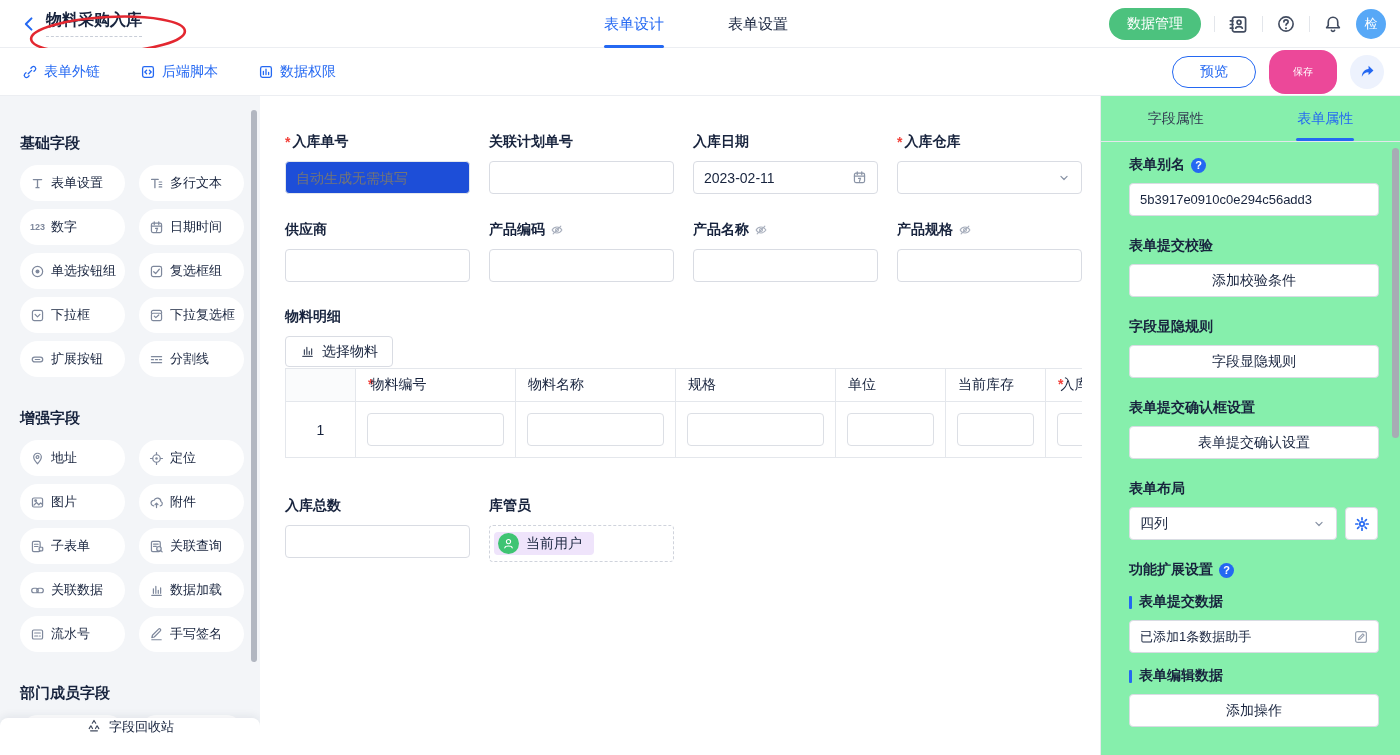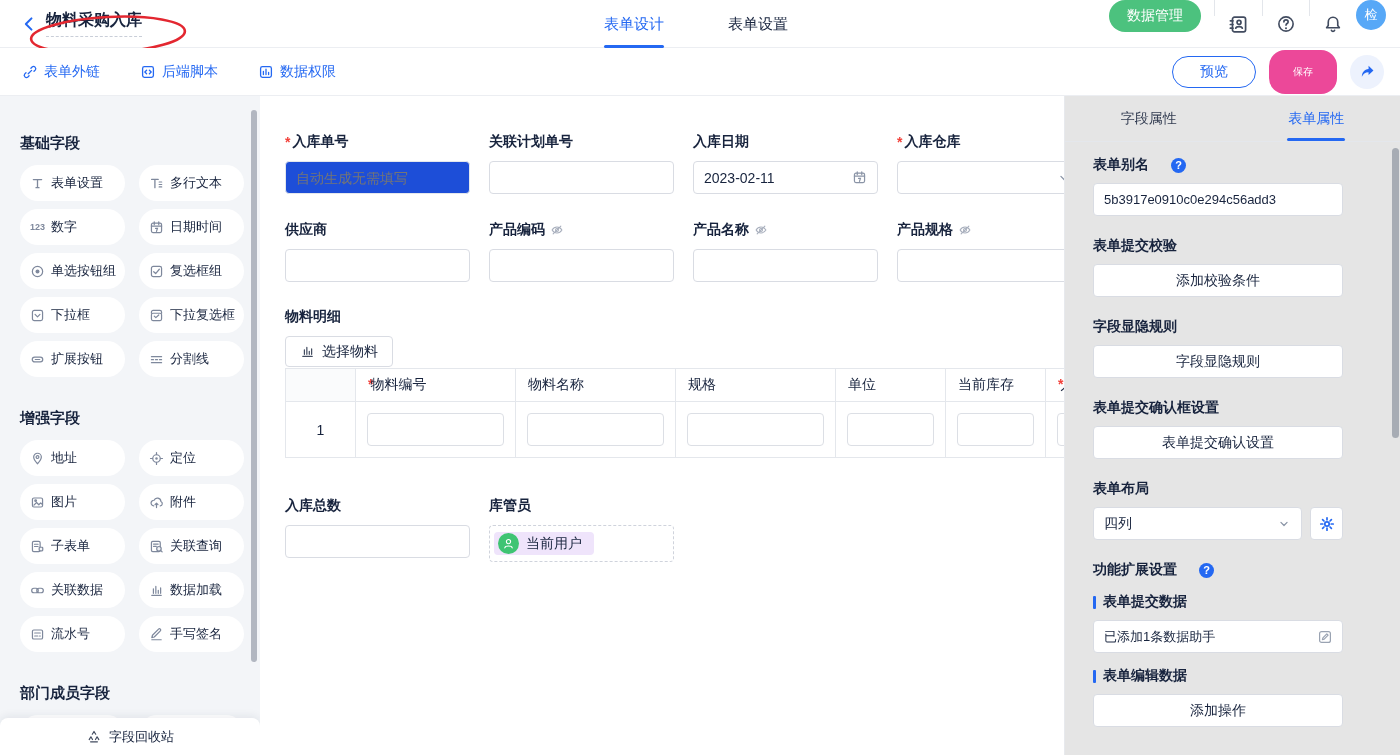--- a/index.html
+++ b/index.html
@@ -12,21 +12,21 @@
   
   .hdr { position:relative; height:48px; background:#fff; border-bottom:1px solid #ecEEf2; display:flex; align-items:center; }
   .hdr-left { display:flex; align-items:center; padding-left:20px; position:relative; }
   .back-btn { color:#2468f2; cursor:pointer; margin-right:8px; }
   .doc-title { font-size:16px; font-weight:600; color:#17233d; padding-bottom:5px; border-bottom:1px dashed #c9ced8; }
   .title-ellipse { position:absolute; left:24px; top:1px; pointer-events:none; }
   .hdr-tabs { position:absolute; left:604px; top:0; height:48px; display:flex; gap:64px; }
   .hdr-tab { position:relative; height:48px; line-height:48px; font-size:15px; color:#17233d; cursor:pointer; }
   .hdr-tab.active { color:#2468f2; }
   .hdr-tab.active:after { content:""; position:absolute; left:0; right:0; bottom:0; height:3px; background:#2468f2; border-radius:2px; }
-  .hdr-right { position:absolute; right:14px; top:0; height:48px; display:flex; gap:13px; }
+  .hdr-right { position:absolute; right:14px; top:0; height:48px; display:flex; align-items:center; gap:13px; }
   .btn-green { height:32px; padding:0 18px; border:none; border-radius:16px; background:#4cc27e; color:#fff; font-size:14px; cursor:pointer; font-family:inherit; }
   .vdiv { width:1px; height:16px; background:#e3e6eb; }
   .hicon { color:#414b5f; cursor:pointer; display:flex; align-items:center; }
   .avatar { width:30px; height:30px; border-radius:50%; background:#57a8f7; color:#fff; font-size:13px; display:flex; align-items:center; justify-content:center; cursor:pointer; }
 
   
   .tbar { position:relative; height:48px; background:#fff; border-bottom:1px solid #ecEEf2; display:flex; align-items:center; }
   .tbar-links { display:flex; gap:40px; padding-left:22px; }
   .tlink { display:flex; align-items:center; gap:6px; color:#2468f2; font-size:14px; cursor:pointer; }
   .tbar-right { position:absolute; right:16px; display:flex; align-items:center; gap:13px; }
@@ -38,21 +38,21 @@
   .body { display:flex; height:659px; }
 
   
   .sidebar { position:relative; width:260px; background:#f3f5f8; overflow:hidden; flex:0 0 auto; }
   .sb-inner { padding:6px 0 0 20px; }
   .sb-title { font-size:15px; font-weight:700; color:#17233d; margin:32px 0 12px; }
   .sb-grid { display:grid; grid-template-columns:105px 105px; gap:8px 14px; }
   .pill { height:36px; background:#fff; border-radius:18px; display:flex; align-items:center; gap:6px; padding:0 10px; font-size:13px; color:#17233d; cursor:grab; white-space:nowrap; }
   .pill .num { font-size:9px; font-weight:700; color:#7e889c; letter-spacing:0; }
   .sb-scroll { position:absolute; right:3px; top:14px; width:6px; height:552px; background:#b2b7c1; border-radius:3px; }
-  .sb-footer { position:absolute; left:0; bottom:0; width:260px; height:37px; background:#fff; border-radius:8px 8px 0 0; box-shadow:0 -2px 8px rgba(30,40,60,.08); display:flex; align-items:center; justify-content:center; gap:7px; font-size:13px; color:#17233d; cursor:pointer; }
+  .sb-footer { position:absolute; left:0; bottom:0; width:260px; height:37px; background:#fff; border-radius:8px 8px 0 0; box-shadow:0 -2px 8px rgba(30,40,60,.08); display:flex; align-items:flex-start; justify-content:center; gap:7px; font-size:13px; color:#17233d; cursor:pointer; }
 
   
   .canvas { flex:1 1 auto; background:#fff; overflow:hidden; padding:36px 18px 0 25px; position:relative; }
   .fgrid { display:grid; grid-template-columns:repeat(4,185px); column-gap:19px; }
   .field { margin-bottom:26px; }
   .flabel { display:flex; align-items:center; gap:5px; font-size:14px; font-weight:600; color:#17233d; height:20px; margin-bottom:9px; }
   .req { color:#f2413a; margin-right:-3px; font-weight:600; }
   .fcontrol { height:33px; border:1px solid #d9dce3; border-radius:4px; background:#fff; display:flex; align-items:center; padding:0 10px; font-size:14px; color:#17233d; }
   .fcontrol.disabled { background:#1d4ed8; border-color:#e4e7ec; color:#b3b8c2; }
   .fcontrol input { border:none; outline:none; width:100%; font:inherit; color:inherit; background:transparent; }
@@ -66,28 +66,28 @@
   .sftable th.idx { background:#fafbfc; }
   .sftable td { height:56px; padding:0 11px; }
   .sftable td.idx { text-align:center; font-size:14px; color:#17233d; }
   .cell-input { height:33px; border:1px solid #dcdfe5; border-radius:4px; background:#fff; }
   .row3 { margin-top:38px; }
   .keeper-box { height:37px; border:1px dashed #cfd3dc; border-radius:4px; display:flex; align-items:center; padding:0 4px; }
   .user-tag { height:23px; background:#efe4fb; border-radius:4px; display:flex; align-items:center; gap:7px; padding:0 12px 0 4px; font-size:14px; color:#17233d; }
   .user-tag .uavatar { width:21px; height:21px; border-radius:50%; background:#3fc473; color:#fff; display:flex; align-items:center; justify-content:center; }
 
   
-  .panel { position:relative; width:336px; flex:0 0 auto; background:#e5e5e5; border-left:1px solid #e7e9ed; overflow:hidden; }
+  .panel { position:relative; width:300px; flex:0 0 auto; background:#86efac; border-left:1px solid #e7e9ed; overflow:hidden; }
   .p-tabs { display:flex; height:46px; border-bottom:1px solid #e4e7ec; }
   .p-tab { position:relative; flex:1; display:flex; align-items:center; justify-content:center; font-size:14px; color:#333d52; cursor:pointer; }
   .p-tab.active { color:#2468f2; }
   .p-tab.active:after { content:""; position:absolute; bottom:0; left:50%; transform:translateX(-50%); width:58px; height:3px; background:#2468f2; border-radius:2px; }
   .p-body { padding:14px 22px 0 28px; }
   .p-sec { margin-bottom:21px; }
-  .p-label { display:flex; align-items:center; gap:22px; font-size:14px; font-weight:600; color:#17233d; margin-bottom:9px; }
+  .p-label { display:flex; align-items:center; gap:6px; font-size:14px; font-weight:600; color:#17233d; margin-bottom:9px; }
   .help-dot { width:15px; height:15px; border-radius:50%; background:#2468f2; color:#fff; font-size:11px; font-weight:700; display:flex; align-items:center; justify-content:center; cursor:pointer; }
   .p-input { width:250px; height:33px; border:1px solid #d9dce3; border-radius:4px; background:#fff; font-size:13px; color:#17233d; padding:0 10px; outline:none; font-family:inherit; }
   .p-btn { width:250px; height:33px; border:1px solid #d9dce3; border-radius:4px; background:#fff; font-size:14px; color:#17233d; cursor:pointer; font-family:inherit; }
   .layout-row { display:flex; gap:8px; }
   .p-select { width:209px; height:33px; border:1px solid #d9dce3; border-radius:4px; background:#fff; display:flex; align-items:center; padding:0 10px; font-size:14px; color:#17233d; cursor:pointer; }
   .p-select .spacer { flex:1; }
   .gear-btn { width:33px; height:33px; border:1px solid #d9dce3; border-radius:4px; background:#fff; display:flex; align-items:center; justify-content:center; color:#2468f2; cursor:pointer; }
   .p-subhead { display:flex; align-items:center; gap:7px; font-size:14px; font-weight:600; color:#17233d; margin:14px 0 9px; }
   .bluebar { width:3px; height:13px; background:#2468f2; border-radius:1px; }
   .assist-box { width:250px; height:33px; border:1px solid #d9dce3; border-radius:4px; background:#fff; display:flex; align-items:center; padding:0 9px 0 10px; font-size:13px; color:#17233d; }

